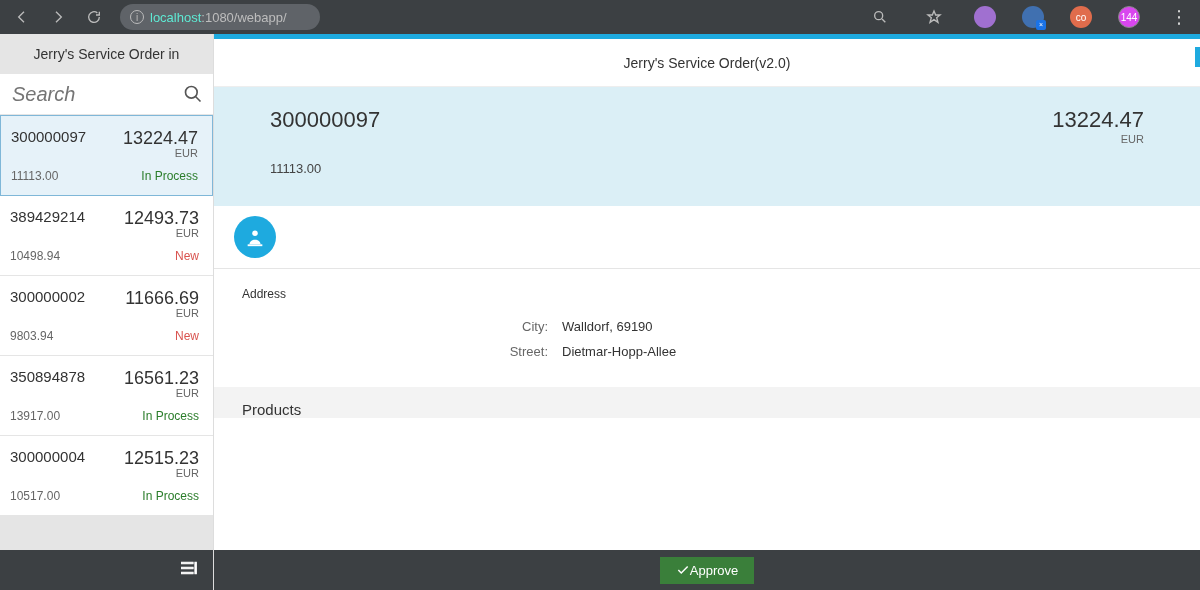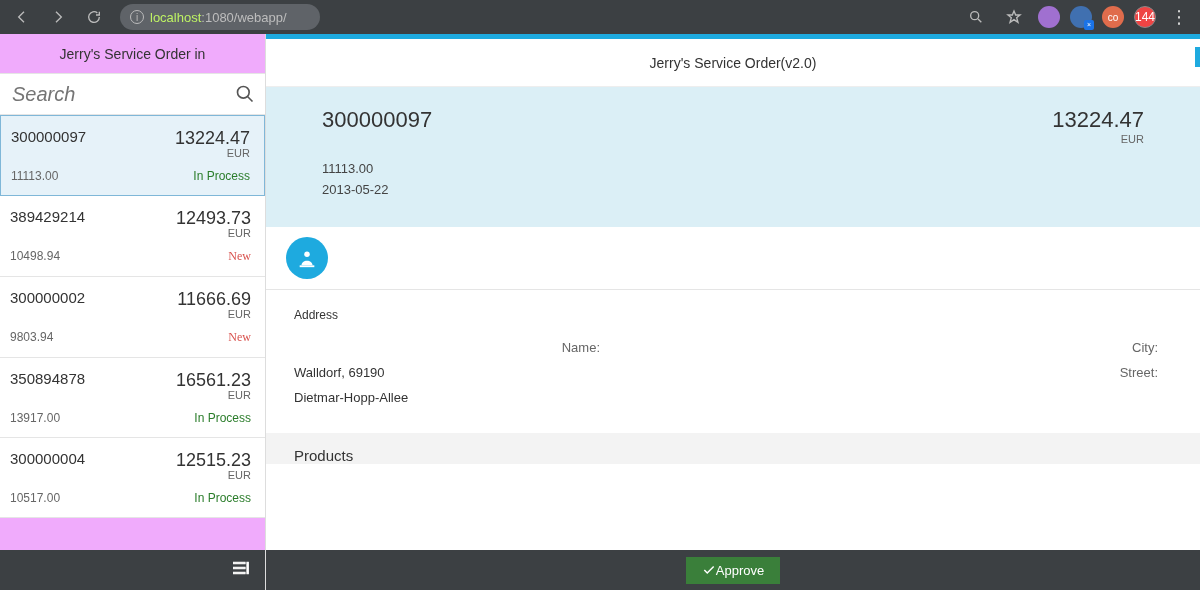--- a/index.html
+++ b/index.html
@@ -4,46 +4,46 @@
 <style>
 * { margin: 0; padding: 0; box-sizing: border-box; font-family: Arial, Helvetica, sans-serif; }
 body { width: 1200px; height: 590px; overflow: hidden; background: #fff; }
 
 
 .browser-bar { height: 34px; background: #3c4043; display: flex; align-items: center; padding: 0 8px; gap: 8px; }
 .nav-btn { width: 28px; height: 28px; display: flex; align-items: center; justify-content: center; color: #bbb; cursor: pointer; border-radius: 50%; }
 .nav-btn svg { width: 16px; height: 16px; }
 .url-pill { flex: 0 0 auto; display: flex; align-items: center; background: #5f6368; border-radius: 14px; height: 26px; padding: 0 10px; color: #ddd; font-size: 13px; gap: 6px; margin-left: 4px; min-width: 200px;}
 .url-pill .info-icon { width: 14px; height:14px; border:1.5px solid #bbb; border-radius:50%; display:flex; align-items:center; justify-content:center; font-size:10px; color:#bbb;}
-.url-host { color: #bef264; }
+.url-host { color: #5eead4; }
 .url-rest { color: #bdbdbd; }
 .bar-spacer { flex: 1; }
-.bar-right { display: flex; align-items: center; gap: 10px; }
+.bar-right { display: flex; align-items: center; gap: 26px; }
 .circle { width: 22px; height: 22px; border-radius: 50%; display:flex; align-items:center; justify-content:center; font-size:10px; color:#fff;}
 .kebab { color:#ddd; font-size:18px; padding:0 4px; cursor:pointer;}
 
 
 .app { display: flex; height: calc(590px - 34px); }
-.master { width: 266px; background:#f0abfc; border-right:1px solid #ddd; display:flex; flex-direction:column; position:relative;}
+.master { width: 214px; background:#e5e5e5; border-right:1px solid #ddd; display:flex; flex-direction:column; position:relative;}
 .master-title { height:40px; display:flex; align-items:center; justify-content:center; font-size:14px; color:#333; border-bottom:1px solid #e5e5e5;}
 .search-row { position:relative; border-bottom:1px solid #e5e5e5;}
 .search-input { width:100%; height:40px; border:none; outline:none; padding:0 40px 0 12px; font-size:20px; font-style:italic; color:#555;}
 .search-icon { position:absolute; right:10px; top:10px; width:20px; height:20px; color:#555;}
 .list { flex:1; overflow-y:auto;}
 .list-item { padding:12px 14px 12px 10px; border-bottom:1px solid #e5e5e5; cursor:pointer; background:#fff;}
 .list-item.selected { background:#e6f2f9; border:1px solid #7fb7d8; }
 .li-top { display:flex; justify-content:space-between; align-items:flex-start;}
 .li-id { font-size:15px; color:#333;}
 .li-amt { font-size:18px; color:#333; text-align:right;}
 .li-cur { font-size:11px; color:#666; text-align:right; margin-top:-2px;}
 .li-bot { display:flex; justify-content:space-between; margin-top:10px;}
 .li-net { font-size:12px; color:#666;}
 .li-status { font-size:12px;}
 .st-inprocess { color:#2b7d2b;}
-.st-new { color:#d9534f;font-family:Liberation Serif, serif;}
+.st-new { color:#d9534f;}
 .master-footer { height:40px; background:#3c4043; display:flex; align-items:center; justify-content:flex-end; padding-right:14px;}
 .master-footer svg { width:20px; height:20px; stroke:#fff; fill:none;}
 
 
 .detail { flex:1; display:flex; flex-direction:column; background:#fff; overflow:hidden;}
 .detail-topbar { height:5px; background:#1eaadf;}
 .detail-titlebar { height:48px; display:flex; align-items:center; justify-content:center; font-size:14px; color:#333; border-bottom:1px solid #eee; position:relative;}
 .detail-titlebar::after { content:""; position:absolute; right:0; top:8px; width:5px; height:20px; background:#1eaadf;}
 .detail-scroll { flex:1; overflow-y:auto;}
 .obj-header { background:#dbeff6; padding:20px 56px 24px 56px;}
@@ -103,21 +103,21 @@
     <div class="nav-btn">
         <svg viewBox="0 0 24 24" fill="none" stroke="currentColor" stroke-width="2">
           <path d="M12 3l2.5 6H21l-5 4 2 7-6-4-6 4 2-7-5-4h6.5z"></path>
         </svg>
       </div>
     <div class="circle" style="background:#a070d0"></div>
     <div class="circle" style="background:#4070b0; position:relative">
         <span style="position:absolute;bottom:-2px;right:-2px;background:#1a73e8;width:10px;height:10px;border-radius:2px;font-size:7px;line-height:10px;text-align:center">×</span>
       </div>
     <div class="circle" style="background:#e06c4c">co</div>
-    <div class="circle" style="background:#ef4444;border:1.5px solid #888;font-size:12px">144</div>
+    <div class="circle" style="background:#d946ef;border:1.5px solid #888;font-size:10px">144</div>
     <div class="kebab">⋮</div>
   </div>
 </div>
 
 <div class="app">
 
   <div class="master">
     <div class="master-title">Jerry's Service Order in</div>
     <div class="search-row">
       <input class="search-input" placeholder="Search" style="">
@@ -212,36 +212,34 @@
       <div class="obj-header">
         <div class="obj-row1">
           <div class="obj-id">300000097</div>
           <div>
             <div class="obj-amt">13224.47</div>
             <div class="obj-cur">EUR</div>
           </div>
         </div>
         <div class="obj-attrs">
           <div>11113.00</div>
-          <div>2013-05-22</div>
         </div>
       </div>
       <div class="icon-tab">
         <div class="round-icon">
           <svg viewBox="0 0 24 24">
               <circle cx="12" cy="8" r="3"></circle>
               <path d="M6 20c0-3 2.7-5 6-5s6 2 6 5"></path>
               <rect x="4" y="20" width="16" height="2"></rect>
             </svg>
         </div>
       </div>
       <div class="section">
         <div class="section-title">Address</div>
         <div class="address-form">
-          <div class="addr-label">Name:</div>
           <div class="addr-label">City:</div>
           <div>Walldorf, 69190</div>
           <div class="addr-label">Street:</div>
           <div>Dietmar-Hopp-Allee</div>
         </div>
       </div>
       <div class="prod-section">
         <div class="prod-title">Products</div>
       </div>
     </div>

